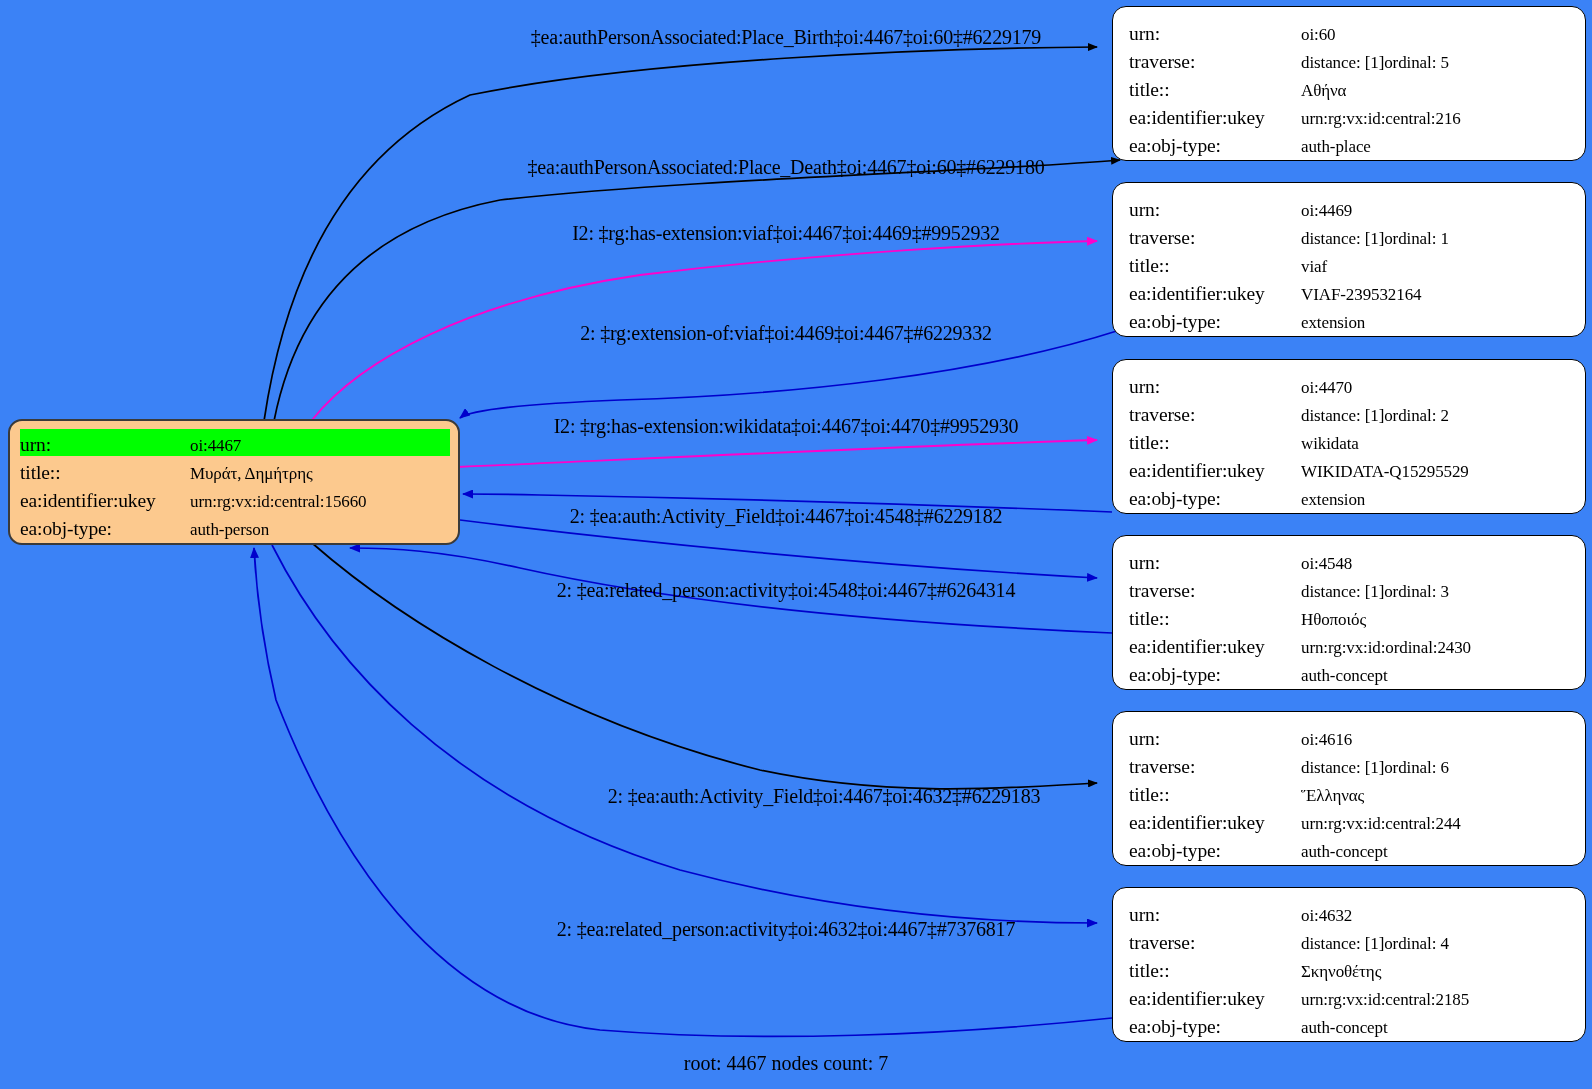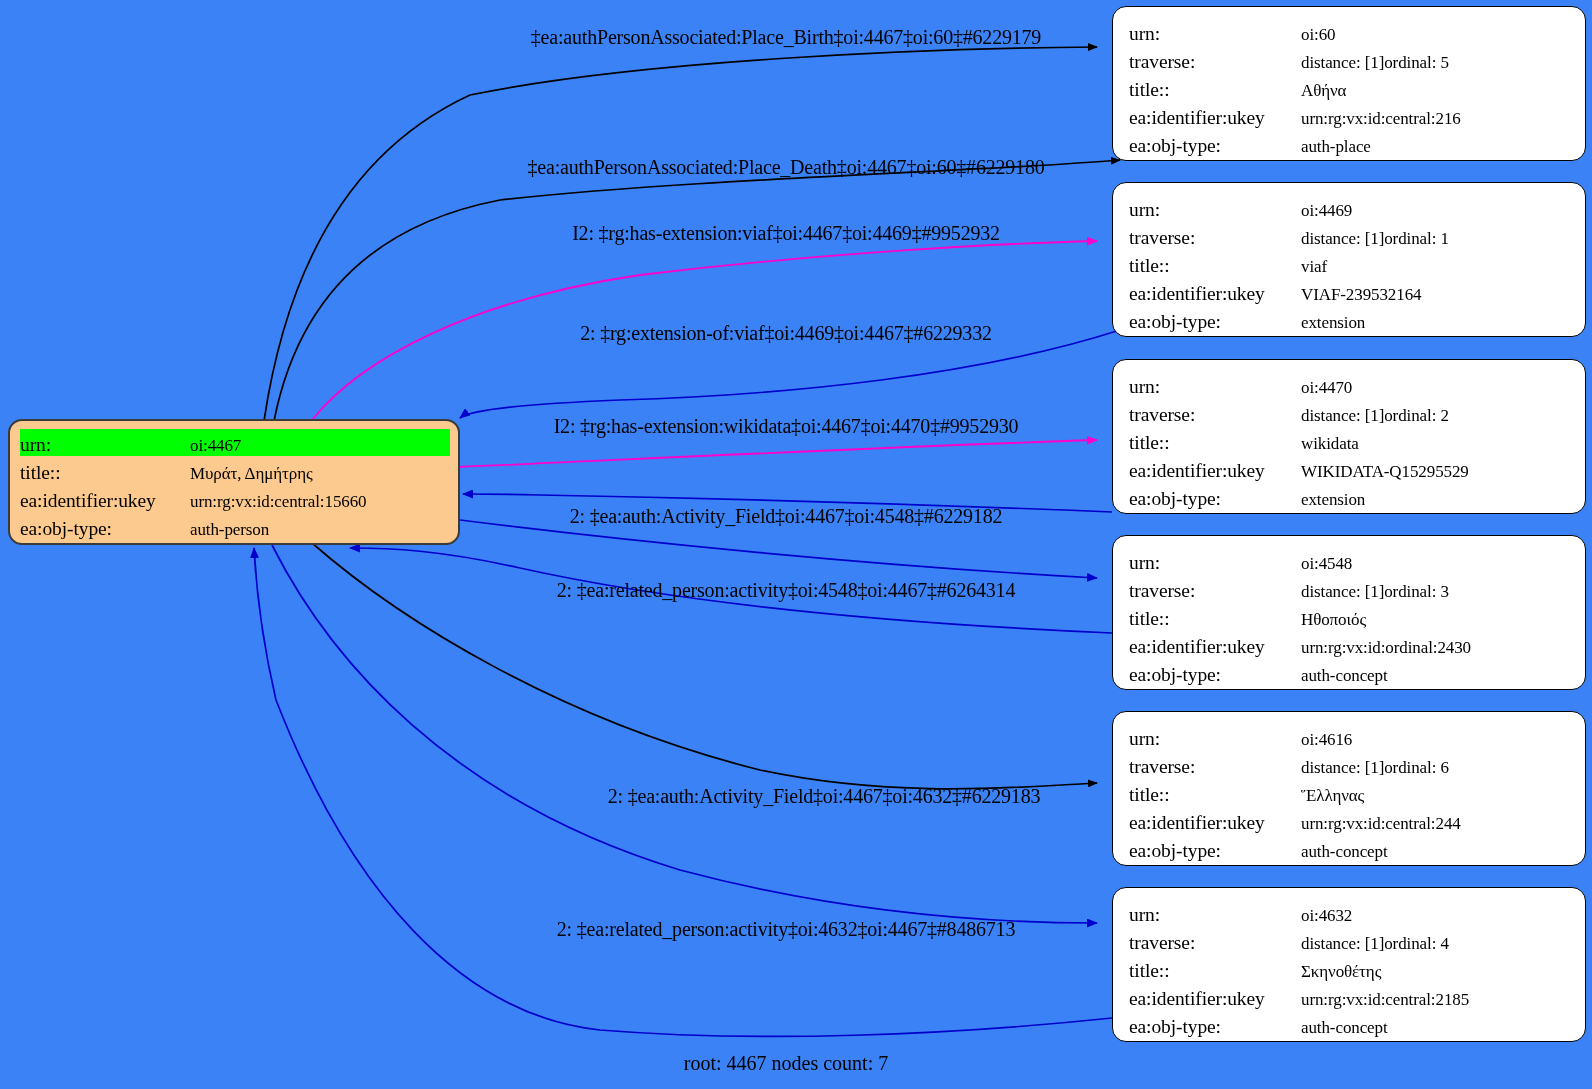--- a/index.html
+++ b/index.html
@@ -125,21 +125,21 @@
   </svg>
 
   <div class="edge-label" style="left:786px; top:26px;">‡ea:authPersonAssociated:Place_Birth‡oi:4467‡oi:60‡#6229179</div>
   <div class="edge-label" style="left:786px; top:156px;">‡ea:authPersonAssociated:Place_Death‡oi:4467‡oi:60‡#6229180</div>
   <div class="edge-label" style="left:786px; top:222px;">I2: ‡rg:has-extension:viaf‡oi:4467‡oi:4469‡#9952932</div>
   <div class="edge-label" style="left:786px; top:322px;">2: ‡rg:extension-of:viaf‡oi:4469‡oi:4467‡#6229332</div>
   <div class="edge-label" style="left:786px; top:415px;">I2: ‡rg:has-extension:wikidata‡oi:4467‡oi:4470‡#9952930</div>
   <div class="edge-label" style="left:786px; top:505px;font-family:Liberation Serif, serif;">2: ‡ea:auth:Activity_Field‡oi:4467‡oi:4548‡#6229182</div>
   <div class="edge-label" style="left:786px; top:579px;">2: ‡ea:related_person:activity‡oi:4548‡oi:4467‡#6264314</div>
   <div class="edge-label" style="left:786px; top:785px;margin-left:38px;">2: ‡ea:auth:Activity_Field‡oi:4467‡oi:4632‡#6229183</div>
-  <div class="edge-label" style="left:786px; top:918px;">2: ‡ea:related_person:activity‡oi:4632‡oi:4467‡#8486713</div>
+  <div class="edge-label" style="left:786px; top:918px;">2: ‡ea:related_person:activity‡oi:4632‡oi:4467‡#7376817</div>
 
   <div class="graph-caption" style="left:786px; top:1040px;">root: 4467 nodes count: 7</div>
 
   <div class="node root" style="left:8px; top:419px; width:452px; height:126px;">
     <div class="row hl">
       <span class="k">urn:</span>
       <span class="v">oi:4467</span>
     </div>
     <div class="row">
       <span class="k">title::</span>

